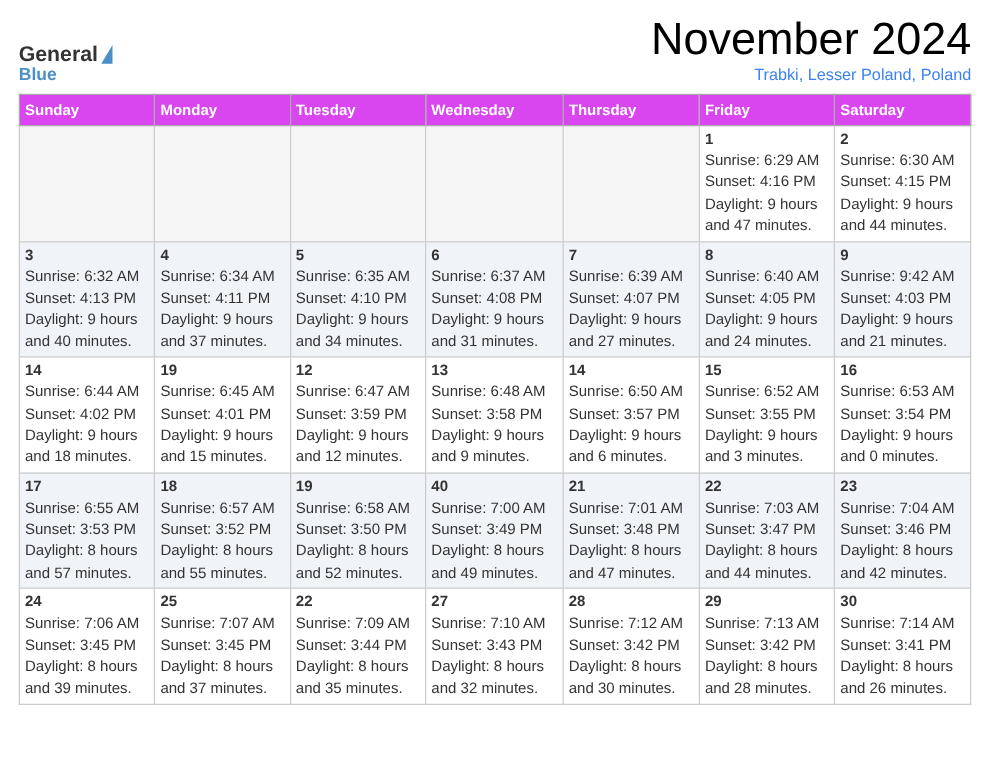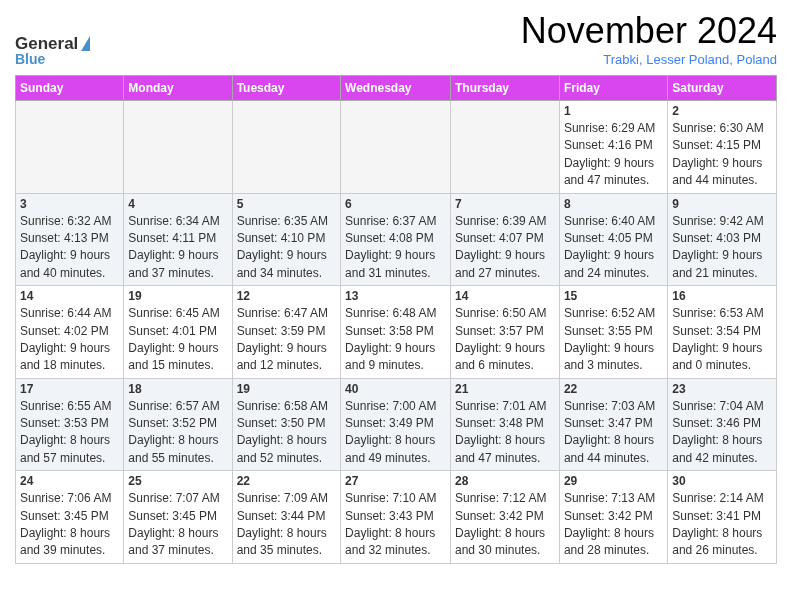--- a/index.html
+++ b/index.html
@@ -326,21 +326,21 @@
           </td>
           <td>
             <span class="day-num">29</span>
             <div class="day-info">Sunrise: 7:13 AM
 Sunset: 3:42 PM
 Daylight: 8 hours
 and 28 minutes.</div>
           </td>
           <td>
             <span class="day-num">30</span>
-            <div class="day-info">Sunrise: 2:14 AM
+            <div class="day-info">Sunrise: 7:14 AM
 Sunset: 3:41 PM
 Daylight: 8 hours
 and 26 minutes.</div>
           </td>
         </tr>
       </tbody>
   </table>
 </div>
 
 </body></html>

